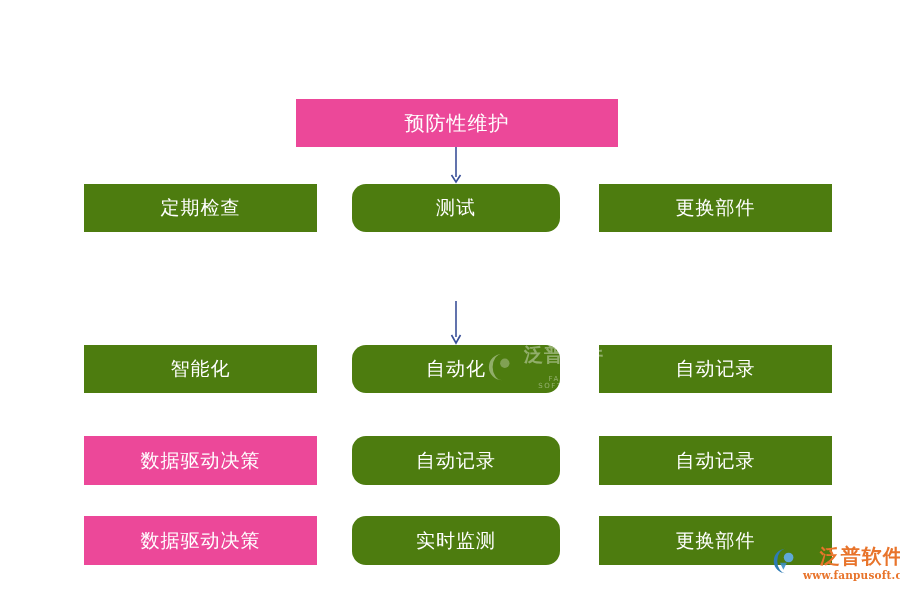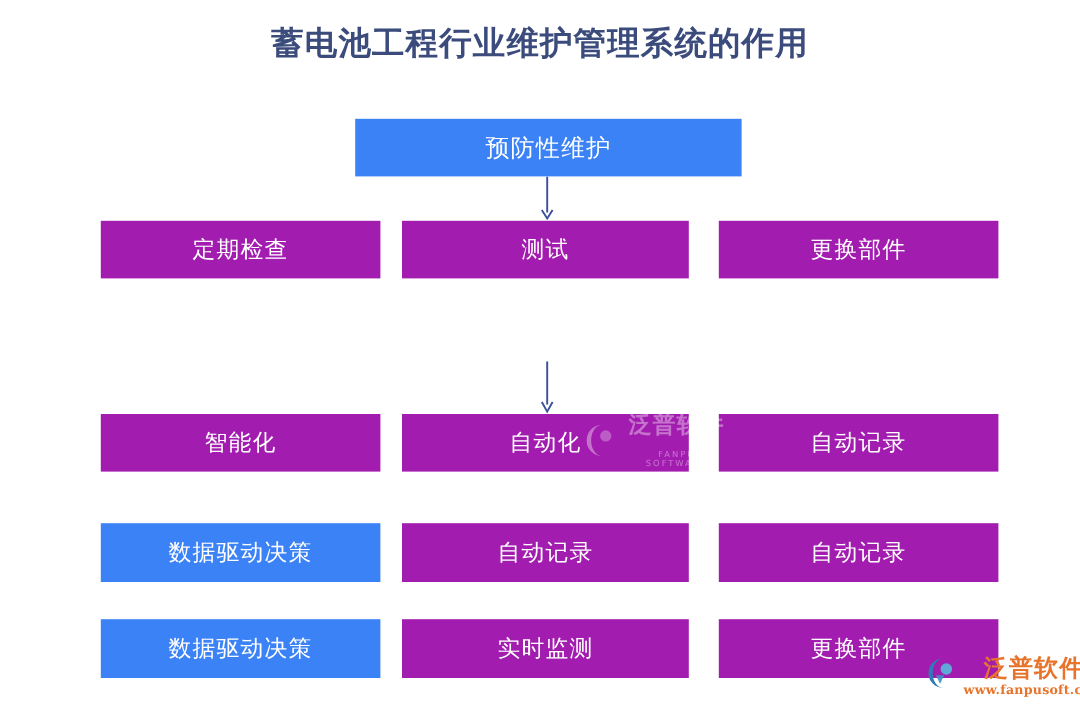--- a/index.html
+++ b/index.html
@@ -42,36 +42,36 @@
     display: flex;
     align-items: center;
     justify-content: center;
     color: #ffffff;
     font-size: 19px;
     font-weight: 500;
     letter-spacing: 1px;
     box-sizing: border-box;
     white-space: nowrap;
   }
-  .node.dark  { background: #3b82f6; }
-  .node.light { background: #a21caf; }
+  .node.dark  { background: #ec4899; }
+  .node.light { background: #4d7c0f; }
 
   
   .node.header {
     left: 296px;
     width: 322px;
     height: 48px;
     font-size: 20px;
   }
   #node-preventive-maintenance { top: 99px; }
   #node-efficiency             { top: 255px; height: 46px; }
 
   
   .node.col-1 { left: 84px;  width: 233px; }
-  .node.col-2 { left: 335px; width: 239px; }
+  .node.col-2 { left: 352px; width: 208px; border-radius: 14px; }
   .node.col-3 { left: 599px; width: 233px; }
 
   .row-a .node { top: 184px; height: 48px; }
   .row-b .node { top: 345px; height: 48px; }
   .row-c .node { top: 436px; height: 49px; }
   .row-d .node { top: 516px; height: 49px; }
 
   
   .connector {
     position: absolute;
@@ -163,21 +163,20 @@
     margin-top: 4px;
     white-space: nowrap;
     font-family: "DejaVu Serif", "Liberation Serif", serif;
   }
 </style>
 </head>
 <body>
 
 <div id="canvas">
 
-  <div class="title">蓄电池工程行业维护管理系统的作用</div>
 
   <div class="node dark header" id="node-preventive-maintenance">预防性维护</div>
 
   <div class="connector" id="connector-1">
     <svg viewBox="0 0 14 38" preserveAspectRatio="none">
       <line x1="7" y1="0" x2="7" y2="30" stroke="#3B5199" stroke-width="1.6"></line>
       <polyline points="2.5,28 7,35 11.5,28" fill="none" stroke="#3B5199" stroke-width="1.6"></polyline>
     </svg>
   </div>
 

